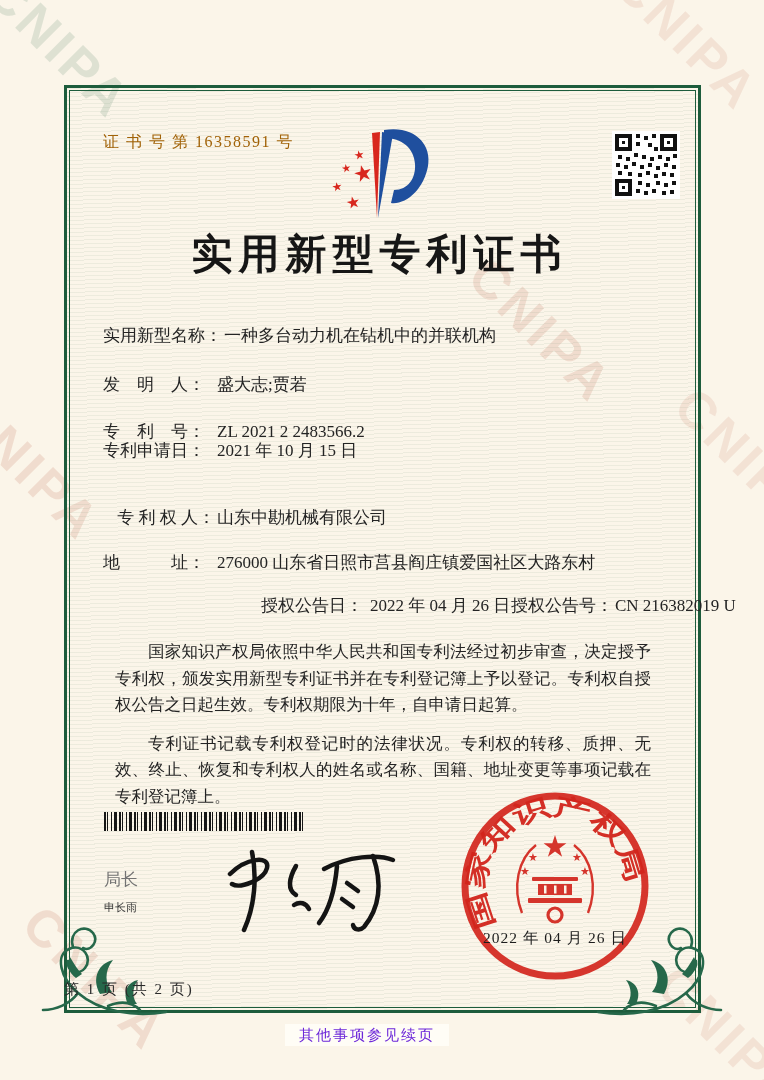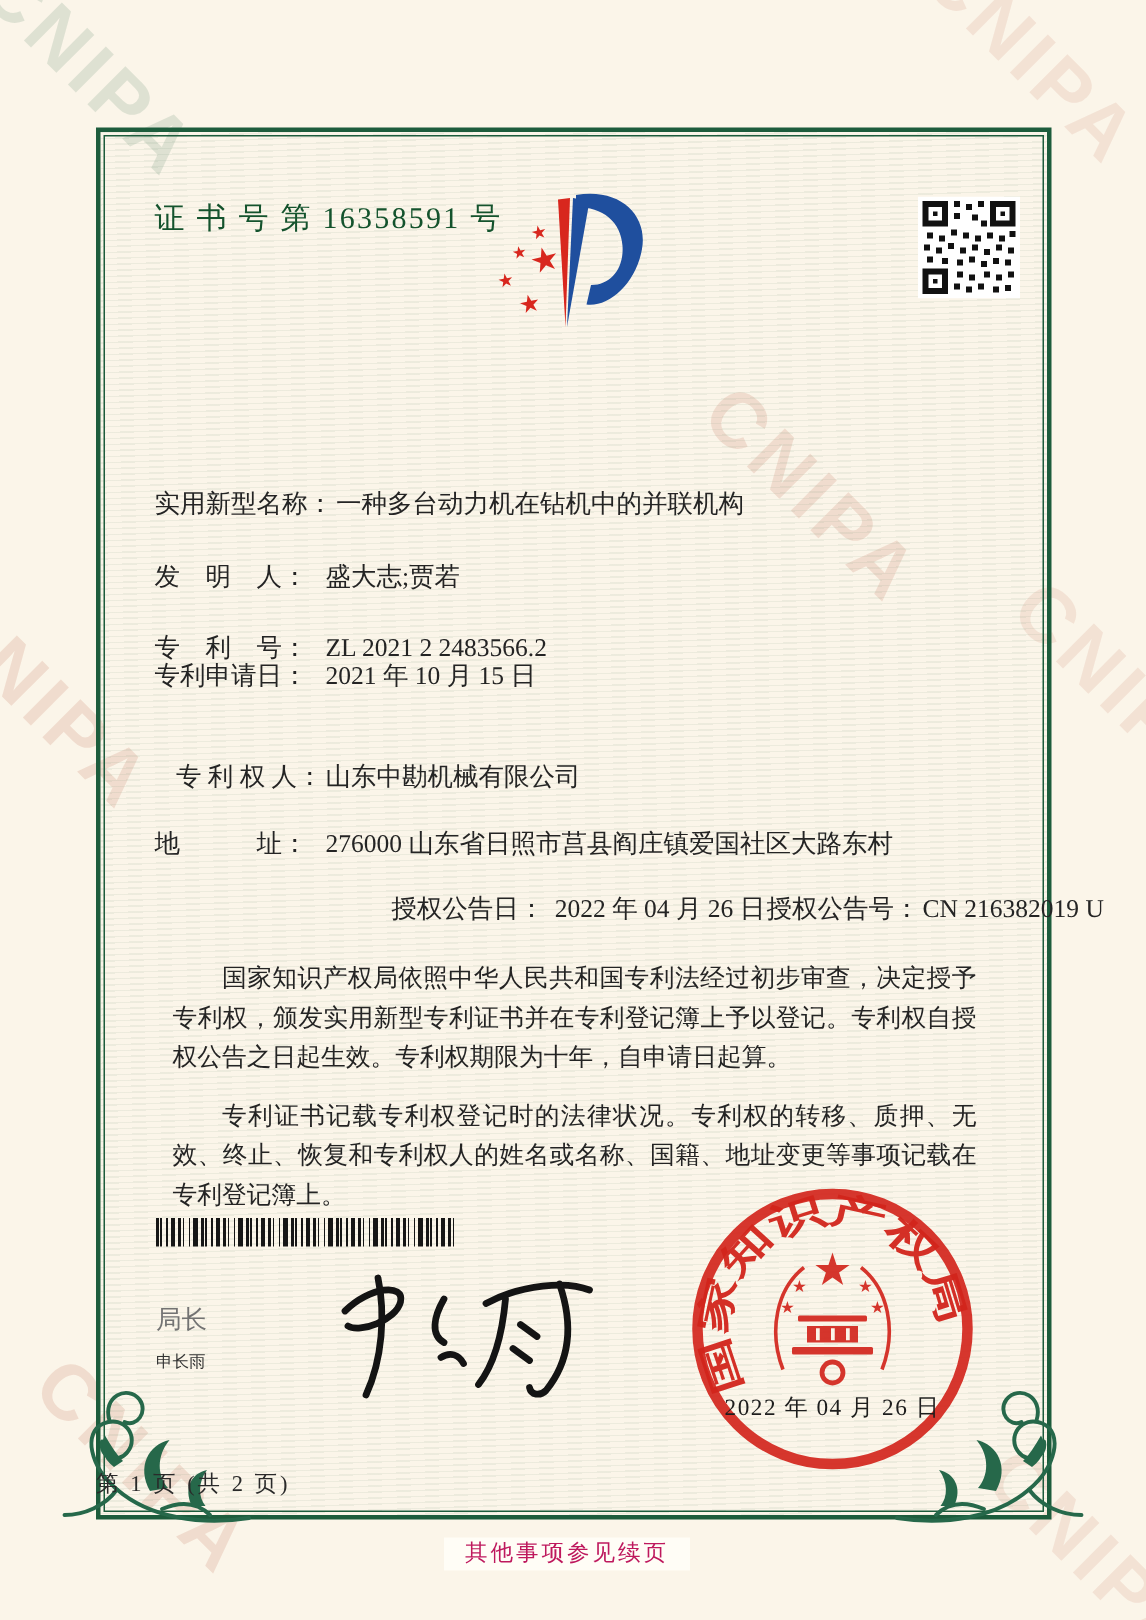--- a/index.html
+++ b/index.html
@@ -39,21 +39,21 @@
   .frame::after{
     content:"";position:absolute;inset:2px;border:1px solid #1d5c3c;
   }
   .flourish{position:absolute;width:132px;height:102px;}
   .flourish.bl{left:38px;top:922px;}
   .flourish.br{left:594px;top:922px;transform:scaleX(-1);}
 
   
   .certnum{
     position:absolute;left:103px;top:132px;
-    font-size:20px;letter-spacing:1.5px;color:#14532d;
+    font-size:16px;letter-spacing:1.5px;color:#a16207;
   }
   .logo{position:absolute;left:322px;top:124px;width:115px;height:110px;}
   .qr{position:absolute;left:612px;top:131px;width:68px;height:68px;}
   .title{
     position:absolute;left:64px;top:227px;width:631px;
     text-align:center;font-size:41px;font-weight:bold;
     letter-spacing:6px;color:#161616;
   }
 
   
@@ -88,22 +88,22 @@
     position:absolute;left:458px;top:928px;width:194px;text-align:center;
     font-size:15.5px;letter-spacing:1px;color:#1d1d1d;white-space:nowrap;
   }
 
   
   .pageinfo{
     position:absolute;left:64px;top:980px;width:631px;text-align:left;
     font-size:15px;color:#2a2a2a;letter-spacing:2px;
   }
   .continuation{
-    position:absolute;left:15px;top:1026px;width:726px;text-align:center;
-    font-size:15px;color:#be185d;letter-spacing:2px;
+    position:absolute;left:4px;top:1026px;width:726px;text-align:center;
+    font-size:15px;color:#6d28d9;letter-spacing:2px;
   }
   .continuation span{background:#fffdf6;padding:3px 14px;}
 </style>
 </head>
 <body>
 
 <div class="page">
 
   <div class="wm green" style="left:-30px;top:16px;">CNIPA</div>
   <div class="wm pink2" style="left:598px;top:8px;">CNIPA</div>
@@ -204,20 +204,21 @@
         <rect x="58" y="59" width="4" height="4"></rect>
     </g>
     <rect x="7" y="7" width="9" height="9" fill="#fff"></rect>
       <rect x="10" y="10" width="3" height="3" fill="#111"></rect>
     <rect x="52" y="7" width="9" height="9" fill="#fff"></rect>
       <rect x="55" y="10" width="3" height="3" fill="#111"></rect>
     <rect x="7" y="52" width="9" height="9" fill="#fff"></rect>
       <rect x="10" y="55" width="3" height="3" fill="#111"></rect>
   </svg>
 
+  <div class="title">实用新型专利证书</div>
 
   <div class="frow" style="top:324px;">
     <span class="flabel">实用新型名称：</span><span class="fvalue">一种多台动力机在钻机中的并联机构</span>
   </div>
   <div class="frow" style="top:373px;">
     <span class="flabel">发　明　人：</span><span class="fvalue">盛大志;贾若</span>
   </div>
   <div class="frow" style="top:420px;">
     <span class="flabel">专　利　号：</span><span class="fvalue">ZL 2021 2 2483566.2</span>
   </div>

